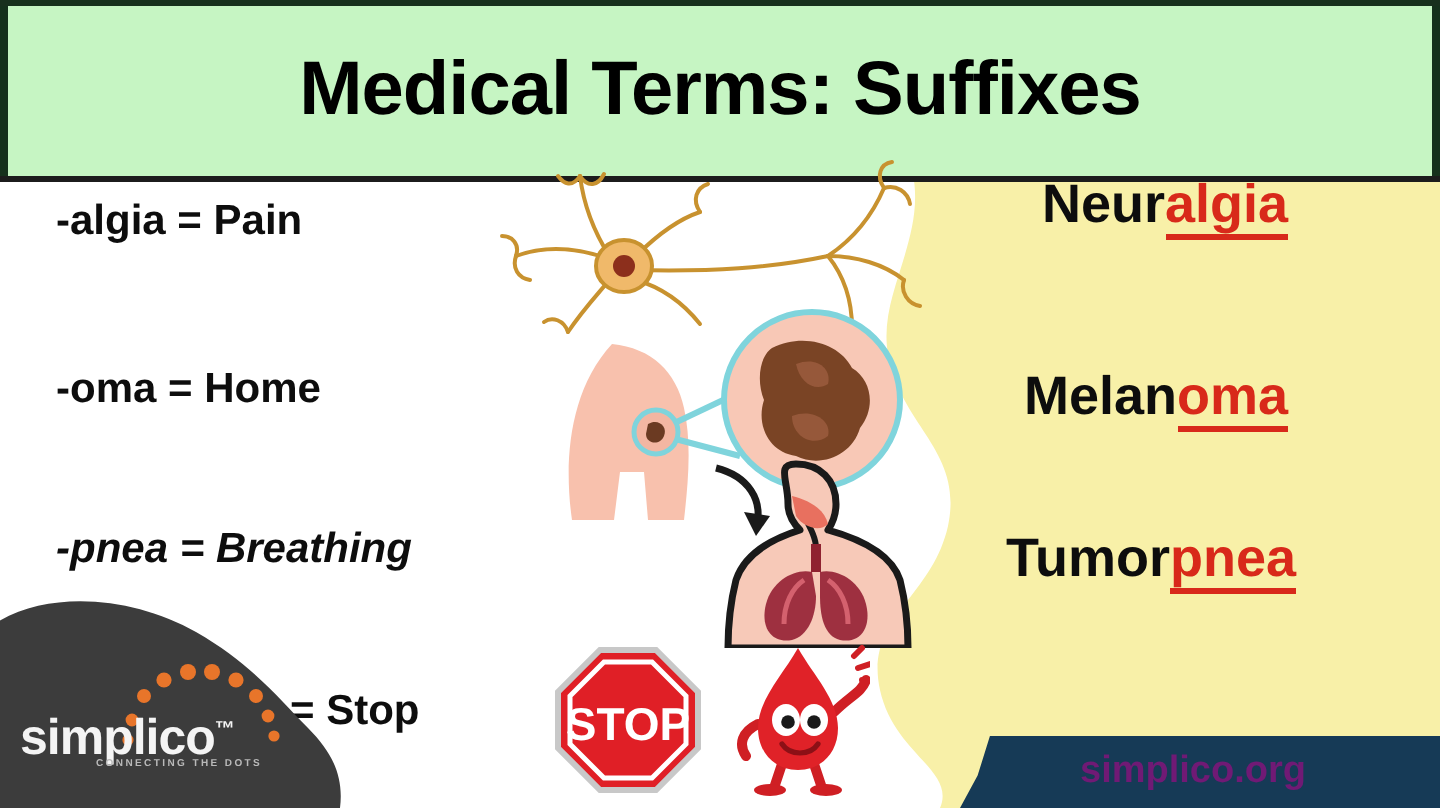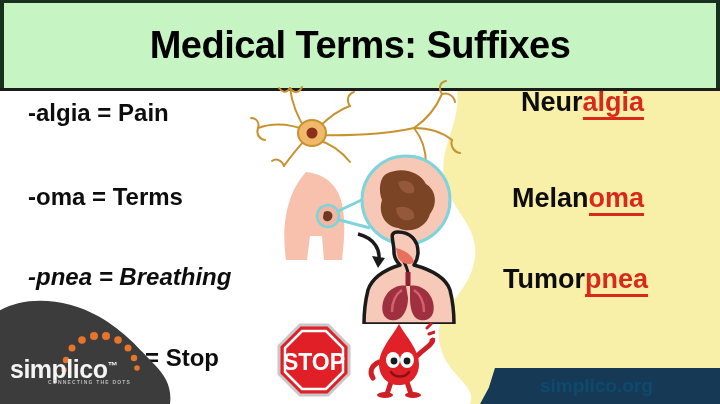--- a/index.html
+++ b/index.html
@@ -44,21 +44,21 @@
     font-size: 38px; font-weight: bold; color: #000000;
     letter-spacing: -0.5px; line-height: 1;
     font-family: "Liberation Sans", sans-serif;
     position: relative; top: -1px;
   }
 
   
   .left-col { position: absolute; left: 0; top: 73px; width: 470px; height: 331px; }
   .def {
     position: absolute;
-    font-size: 24px; font-weight: bold; color: #0d0d0d;
+    font-size: 21px; font-weight: bold; color: #0d0d0d;
     white-space: nowrap;
     font-family: "Liberation Sans", sans-serif;
   }
   .def-0 { left: 28px; top: 26px; }
   .def-1 { left: 28px; top: 110px; }
   .def-2 { left: 28px; top: 190px; font-style: italic; }
   .def-3 { left: 145px; top: 271px; }
 
   
   .right-col { position: absolute; left: 470px; top: 73px; width: 250px; height: 331px; }
@@ -106,21 +106,21 @@
     position: absolute; left: 495px; top: 368px; width: 225px; height: 36px;
     background: #163a56;
   }
   .url-notch {
     position: absolute; left: 480px; top: 368px; width: 22px; height: 36px;
     background: #163a56;
     clip-path: polygon(68% 0, 100% 0, 100% 100%, 0 100%, 40% 55%);
   }
   .url-text {
     position: absolute; left: 540px; top: 375px;
-    font-size: 19px; font-weight: bold; color: #0c4a6e;
+    font-size: 19px; font-weight: bold; color: #701a75;
     letter-spacing: 0px;
     font-family: "Liberation Sans", sans-serif;
   }
 </style>
 </head>
 <body>
 
 <div id="slide">
 
   <div class="bg-white"></div>
@@ -133,21 +133,21 @@
   </div>
 
   <div class="title-banner">
     <span class="edge-l"></span>
     <span class="edge-r"></span>
     <span class="title-text">Medical Terms: Suffixes</span>
   </div>
 
   <div class="left-col">
     <div class="def def-0">-algia = Pain</div>
-    <div class="def def-1">-oma = Terms</div>
+    <div class="def def-1">-oma = Home</div>
     <div class="def def-2">-pnea = Breathing</div>
     <div class="def def-3">= Stop</div>
   </div>
 
   <div class="right-col">
     <div class="term term-0">
       <span>Neur</span><span class="suffix">algia</span>
     </div>
     <div class="term term-1">
       <span>Melan</span><span class="suffix">oma</span>

